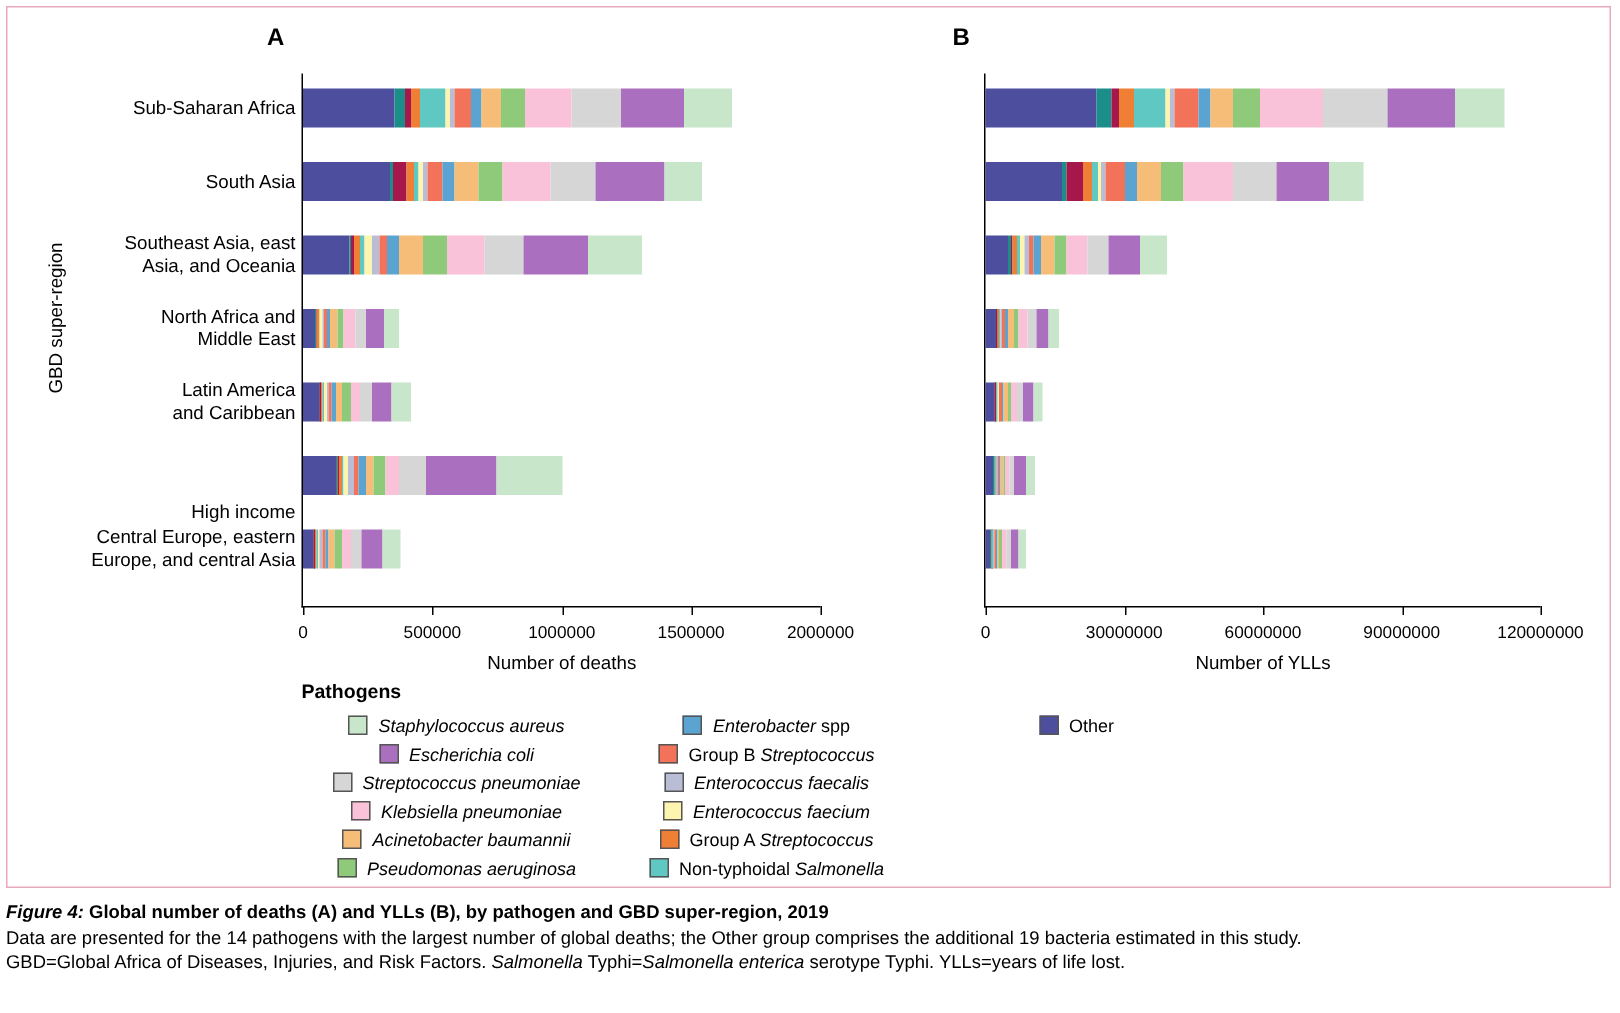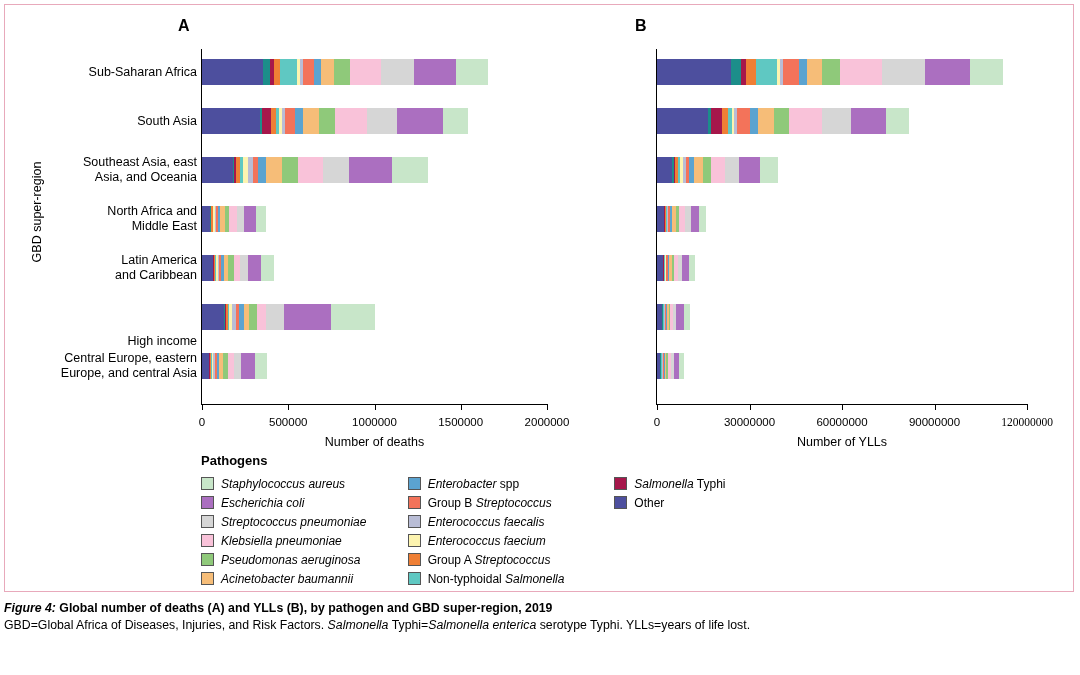--- a/index.html
+++ b/index.html
@@ -115,20 +115,21 @@
   .legend-cols {
     display: flex;
     gap: 0px;
   }
   .legend-col { width: 207px; }
   .legend-item {
     display: flex;
     align-items: center;
     height: 19px;
     font-size: 12px;
+    justify-content: center;
   }
   .swatch {
     width: 13px;
     height: 13px;
     border: 1px solid #555;
     margin-right: 7px;
     flex: none;
     box-sizing: border-box;
   }
   .legend-item i { font-style: italic; }
@@ -421,21 +422,21 @@
       </div>
       <div class="tick" style="left: 0px;"></div>
       <div class="tick-label" style="left: 0px;">0</div>
       <div class="tick" style="left: 92.5px;"></div>
       <div class="tick-label" style="left: 92.5px;">30000000</div>
       <div class="tick" style="left: 185px;"></div>
       <div class="tick-label" style="left: 185px;">60000000</div>
       <div class="tick" style="left: 277.5px;"></div>
       <div class="tick-label" style="left: 277.5px;">90000000</div>
       <div class="tick" style="left: 370px;"></div>
-      <div class="tick-label" style="left: 370px; font-family: Liberation Serif, serif;">120000000</div>
+      <div class="tick-label" style="left: 370px;">120000000</div>
     </div>
 
   <div class="legend">
     <div class="legend-title">Pathogens</div>
     <div class="legend-cols" id="legend-cols">
         <div class="legend-col">
           <div class="legend-item">
             <span class="swatch" style="background: rgb(200, 230, 201);"></span>
             <span><i>Staphylococcus aureus</i></span>
           </div>
@@ -445,27 +446,27 @@
           </div>
           <div class="legend-item">
             <span class="swatch" style="background: rgb(214, 214, 214);"></span>
             <span><i>Streptococcus pneumoniae</i></span>
           </div>
           <div class="legend-item">
             <span class="swatch" style="background: rgb(249, 194, 217);"></span>
             <span><i>Klebsiella pneumoniae</i></span>
           </div>
           <div class="legend-item">
+            <span class="swatch" style="background: rgb(246, 189, 120);"></span>
+            <span><i>Acinetobacter baumannii</i></span>
+          </div>
+          <div class="legend-item">
             <span class="swatch" style="background: rgb(143, 201, 122);"></span>
             <span><i>Pseudomonas aeruginosa</i></span>
           </div>
-          <div class="legend-item">
-            <span class="swatch" style="background: rgb(246, 189, 120);"></span>
-            <span><i>Acinetobacter baumannii</i></span>
-          </div>
         </div>
         <div class="legend-col">
           <div class="legend-item">
             <span class="swatch" style="background: rgb(91, 163, 208);"></span>
             <span><i>Enterobacter</i> spp</span>
           </div>
           <div class="legend-item">
             <span class="swatch" style="background: rgb(243, 115, 90);"></span>
             <span>Group B <i>Streptococcus</i></span>
           </div>
@@ -480,30 +481,27 @@
           <div class="legend-item">
             <span class="swatch" style="background: rgb(239, 127, 53);"></span>
             <span>Group A <i>Streptococcus</i></span>
           </div>
           <div class="legend-item">
             <span class="swatch" style="background: rgb(95, 200, 194);"></span>
             <span>Non-typhoidal <i>Salmonella</i></span>
           </div>
         </div>
         <div class="legend-col">
-          <div class="legend-item">
-            <span class="swatch" style="background: rgb(166, 23, 75);"></span>
-            <span><i>Salmonella</i> Typhi</span>
-          </div>
           <div class="legend-item">
             <span class="swatch" style="background: rgb(77, 79, 158);"></span>
             <span>Other</span>
           </div>
         </div>
       </div>
   </div>
 </div>
 
 <div class="caption">
   <div><span class="fnum">Figure 4:</span>
     <span class="ftitle">Global number of deaths (A) and YLLs (B), by pathogen and GBD super-region, 2019</span></div>
+  <div>Data are presented for the 14 pathogens with the largest number of global deaths; the Other group comprises the additional 19 bacteria estimated in this study.</div>
   <div><span>GBD=Global Africa of Diseases, Injuries, and Risk Factors. </span><i>Salmonella</i><span> Typhi=</span><i>Salmonella enterica</i><span> serotype Typhi. YLLs=years of life lost.</span></div>
 </div>
 
 </body></html>

